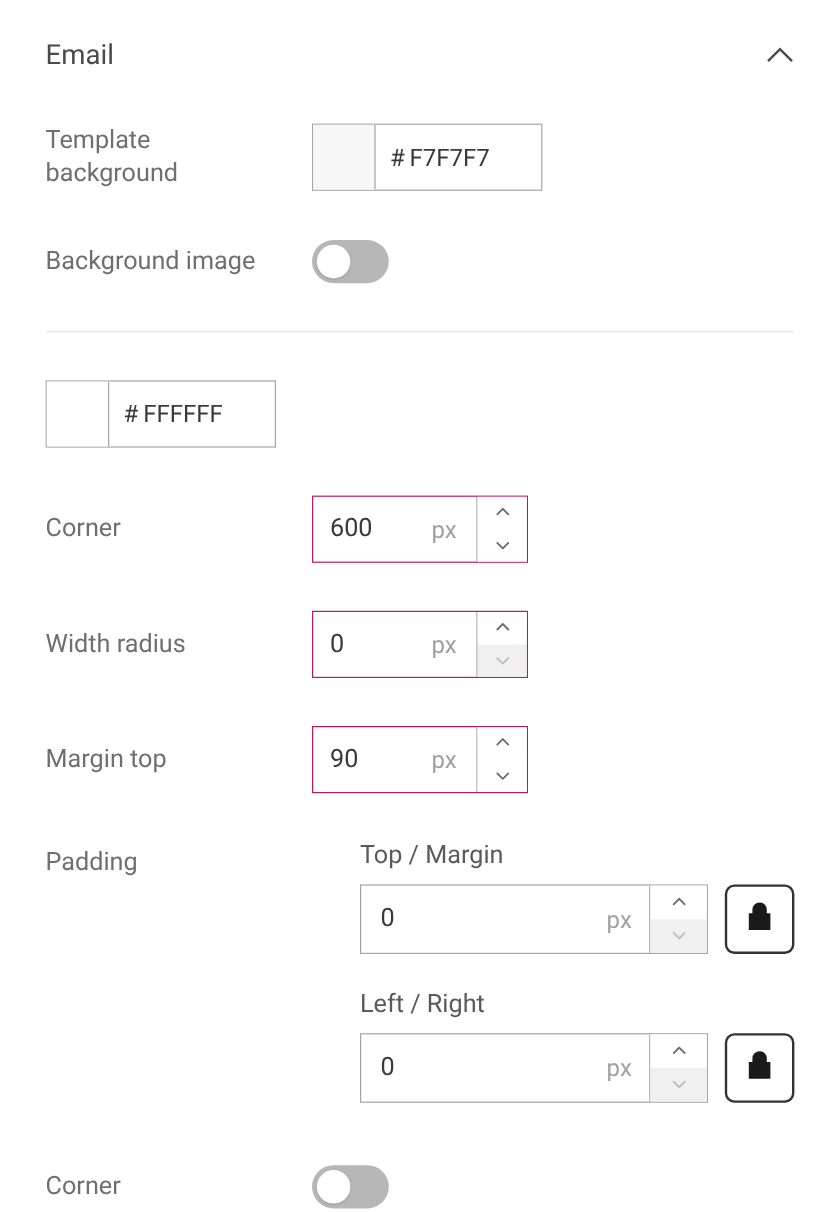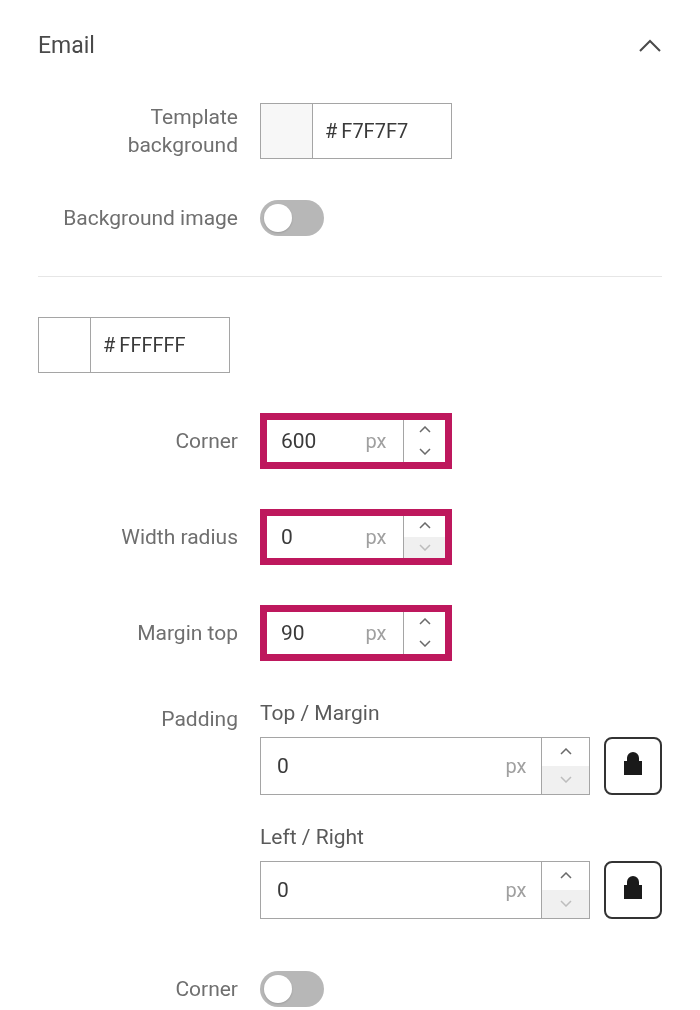--- a/index.html
+++ b/index.html
@@ -38,24 +38,24 @@
     .chev svg { width: 24px; height: 14px; stroke: #4a4a4a; }
     .row {
       display: flex;
       align-items: center;
       margin-bottom: 40px;
     }
     .row-top {
       display: flex;
       align-items: flex-start;
       margin-bottom: 22px;
+      gap: 40px;
     }
     .label-col {
       width: 222px;
-      text-align: right;
       padding-right: 22px;
       color: #6f6f6f;
       font-size: 21px;
       font-weight: 400;
       line-height: 1.35;
       flex-shrink: 0;
     }
     .control-col {
       flex: 1;
       display: flex;
@@ -112,21 +112,21 @@
     
     .divider {
       border: none;
       border-top: 1px solid #e6e6e6;
       margin: 10px 0 40px 0;
     }
     
     .stepper {
       display: flex;
       height: 56px;
-      border: 7px solid #be185d;
+      border: 1px solid #be185d;
     }
     .stepper .num {
       width: 82px;
       display: flex;
       align-items: center;
       padding: 0 14px;
       font-size: 21px;
       color: #3a3a3a;
       border: none;
       outline: none;

